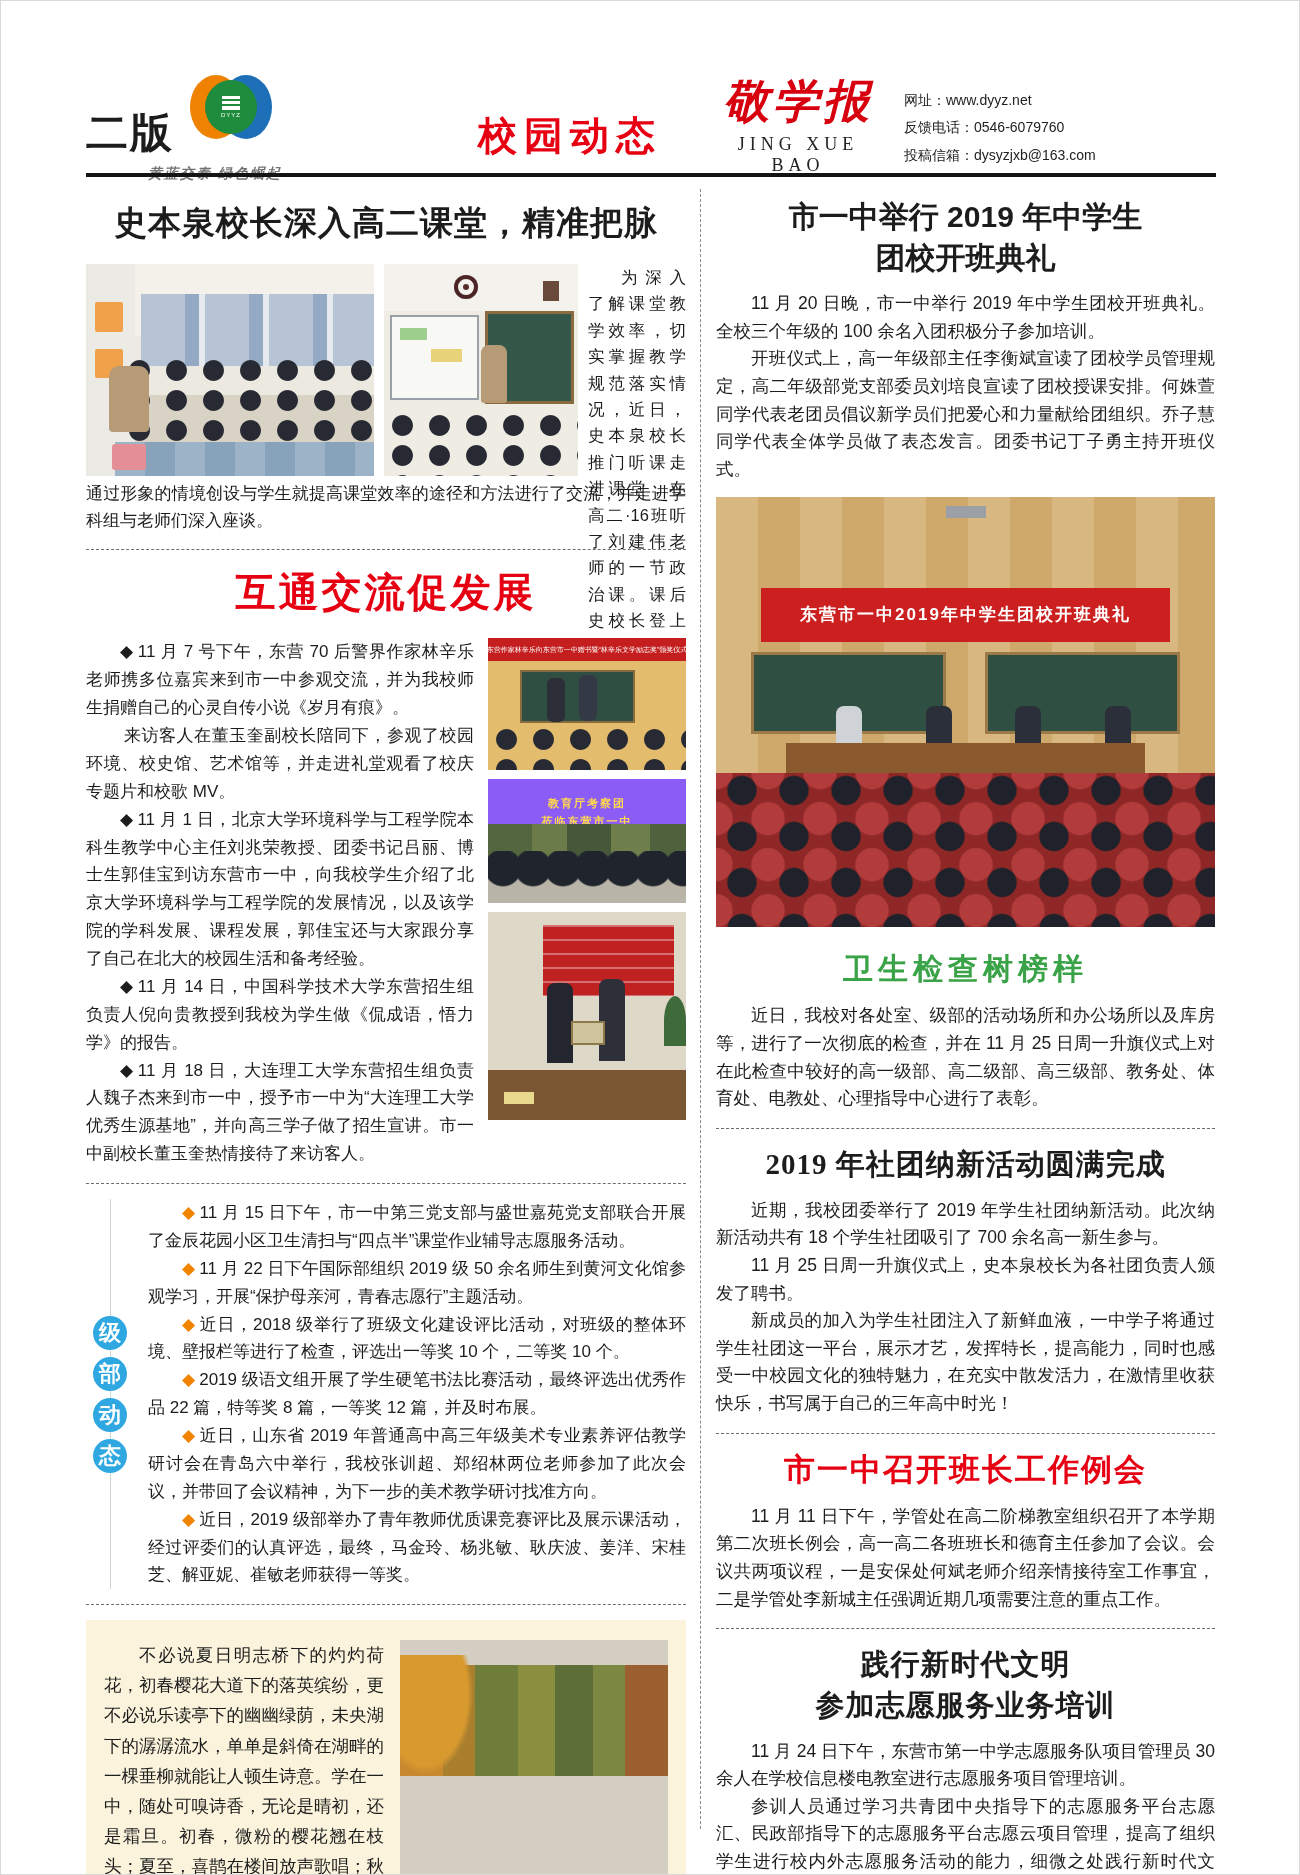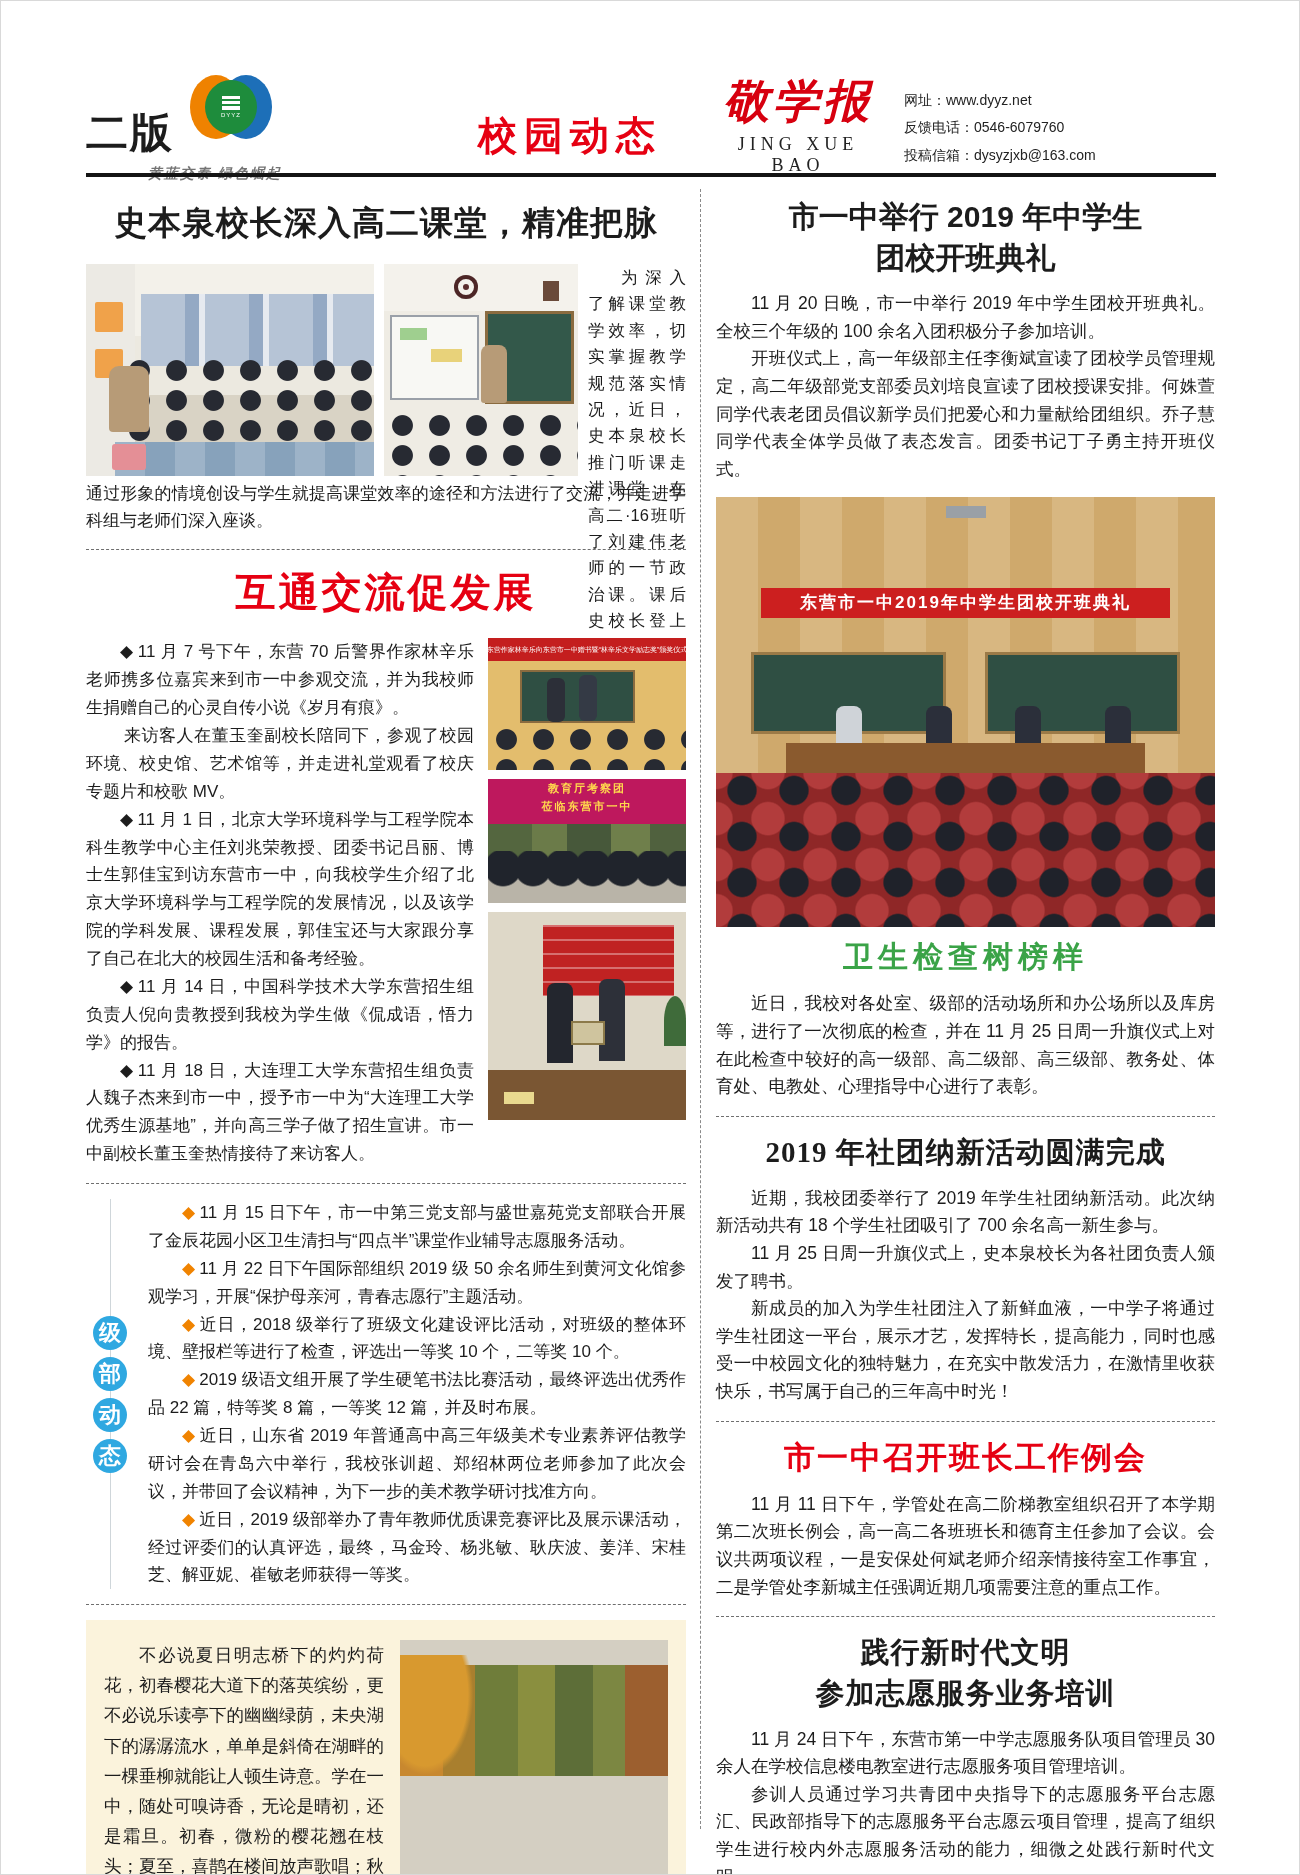--- a/index.html
+++ b/index.html
@@ -54,21 +54,21 @@
   .grade-text { flex:1; padding-left:14px; font-size:17px; line-height:1.64; text-align:justify; }
 
   
   .essay { background:#fbf3dc; padding:20px 18px 16px; display:flex; gap:16px; margin-top:2px; }
   .essay-text { flex:1; font-size:17.5px; line-height:1.72; }
   .essay-text p { text-indent:2em; text-align:justify; }
 
   
   .rt-sans { font-size:30px; font-weight:900; text-align:center; line-height:1.35; margin:8px 0 12px; }
   .rt-serif { font-family:"Liberation Serif","DejaVu Serif",serif; font-size:29px; font-weight:900; text-align:center; line-height:1.4; margin:6px 0 12px; letter-spacing:1px; }
-  .rt-green { color:#3aa347; font-family:"Liberation Serif","DejaVu Serif",serif; font-size:30px; font-weight:800; text-align:center; letter-spacing:5px; margin:10px 0 12px; }
+  .rt-green { color:#3aa347; font-family:"Liberation Serif","DejaVu Serif",serif; font-size:30px; font-weight:800; text-align:center; letter-spacing:5px; margin:22px 0 12px; }
   .rt-red { color:#e60012; font-size:31px; font-weight:900; text-align:center; letter-spacing:2px; margin:6px 0 12px; }
   .rbody p { font-size:17.5px; line-height:1.58; text-align:justify; text-indent:2em; }
 
   
   .photo { position:relative; overflow:hidden; flex-shrink:0; background:#ddd; }
   .abs { position:absolute; }
   .heads { background-image:radial-gradient(circle at 50% 45%, #272a32 40%, rgba(0,0,0,0) 44%); background-size:37px 30px; }
 
   .p-class1 { width:288px; height:212px; background:linear-gradient(180deg,#f3f1ea 0 34%,#ece9e0 34% 62%,#d9d3c5 62% 100%); }
   .p-class1 .wall { left:0; top:0; bottom:0; width:17%; background:#eceae4; }
@@ -90,36 +90,36 @@
   .p-class2 .hd { left:0; right:0; bottom:0; height:30%; }
 
   .p-donate { height:132px; background:#e3bd6d; }
   .p-donate .ban { left:0; right:0; top:0; height:17%; background:#c41e1e; color:#fff; font-size:7px; display:flex; align-items:center; justify-content:center; white-space:nowrap; overflow:hidden; }
   .p-donate .bb { left:16%; top:24%; width:58%; height:40%; background:#2f4f43; border:2px solid #8a6b3f; }
   .p-donate .f1 { left:30%; top:30%; width:18px; height:44px; background:#2c2f38; border-radius:6px; }
   .p-donate .f2 { left:46%; top:28%; width:18px; height:46px; background:#343a45; border-radius:6px; }
   .p-donate .hd { left:0; right:0; bottom:0; height:34%; }
 
   .p-visit { height:124px; background:#b9b4a8; }
-  .p-visit .wall { left:0; right:0; top:0; height:36%; background:#be185d; color:#ffd84d; font-size:11px; font-weight:bold; text-align:center; line-height:1.6; padding-top:1px; letter-spacing:2px; }
+  .p-visit .wall { left:0; right:0; top:0; height:36%; background:#8b5cf6; color:#ffd84d; font-size:11px; font-weight:bold; text-align:center; line-height:1.6; padding-top:16px; letter-spacing:2px; }
   .p-visit .trees { left:0; right:0; top:36%; height:34%; background:linear-gradient(90deg,#54663f 0 22%,#6b7b49 22% 40%,#47583a 40% 62%,#6f7f4b 62% 82%,#50613e 82% 100%); }
   .p-visit .ppl { left:0; right:0; bottom:0; height:42%; background-image:radial-gradient(circle at 50% 30%, #20242c 42%, rgba(0,0,0,0) 46%); background-size:30px 56px; }
 
   .p-plaque { height:208px; background:#ded8c8; }
   .p-plaque .ban { left:28%; top:6%; width:66%; height:34%; background:#c02222; background-image:linear-gradient(180deg,rgba(255,255,255,.35) 0 2px,rgba(0,0,0,0) 2px 12px); background-size:100% 14px; }
   .p-plaque .f1 { left:30%; top:34%; width:26px; height:80px; background:#23262e; border-radius:8px 8px 0 0; }
   .p-plaque .f2 { left:56%; top:32%; width:26px; height:82px; background:#2d3039; border-radius:8px 8px 0 0; }
   .p-plaque .pl { left:42%; top:52%; width:34px; height:24px; background:#cfc49e; border:2px solid #8c7a4a; }
   .p-plaque .tbl { left:0; right:0; bottom:0; height:24%; background:#7a5633; }
   .p-plaque .paper { left:8%; bottom:8%; width:30px; height:12px; background:#e9d98f; }
   .p-plaque .plant { right:0; top:40%; width:22px; height:50px; background:#3f6b3a; border-radius:50% 50% 0 0; }
 
   .p-ceremony { height:430px; margin:14px 0 10px; background:repeating-linear-gradient(90deg,#d8b781 0 42px,#cfa96c 42px 84px); }
   .p-ceremony .proj { left:46%; top:2%; width:40px; height:12px; background:#9aa0a6; }
-  .p-ceremony .ban { left:9%; right:9%; top:21%; height:30px; background:#cc1f1f; color:#fff; font-size:17px; font-weight:bold; letter-spacing:2px; display:flex; align-items:center; justify-content:center; white-space:nowrap; }
+  .p-ceremony .ban { left:9%; right:9%; top:21%; height:54px; background:#cc1f1f; color:#fff; font-size:17px; font-weight:bold; letter-spacing:2px; display:flex; align-items:center; justify-content:center; white-space:nowrap; }
   .p-ceremony .bb1 { left:7%; top:36%; width:39%; height:19%; background:#2f4f43; border:3px solid #9b7a47; }
   .p-ceremony .bb2 { left:54%; top:36%; width:39%; height:19%; background:#2f4f43; border:3px solid #9b7a47; }
   .p-ceremony .tbl { left:14%; right:14%; top:57%; height:7%; background:#8a5a2e; }
   .p-ceremony .s1,.p-ceremony .s2,.p-ceremony .s3,.p-ceremony .s4 { top:48.5%; width:26px; height:38px; border-radius:8px 8px 0 0; background:#2b2f3a; }
   .p-ceremony .s1{ left:24%; background:#cfd3d8; } .p-ceremony .s2{ left:42%; } .p-ceremony .s3{ left:60%; } .p-ceremony .s4{ left:78%; }
   .p-ceremony .aud { left:0; right:0; bottom:0; height:36%;
       background-color:#8f2727;
       background-image:radial-gradient(circle at 50% 38%, #1f222a 36%, rgba(0,0,0,0) 40%), radial-gradient(circle at 50% 60%, #b23c3c 42%, rgba(0,0,0,0) 46%);
       background-size:52px 46px, 52px 46px; background-position:0 0, 26px 18px; }
 

